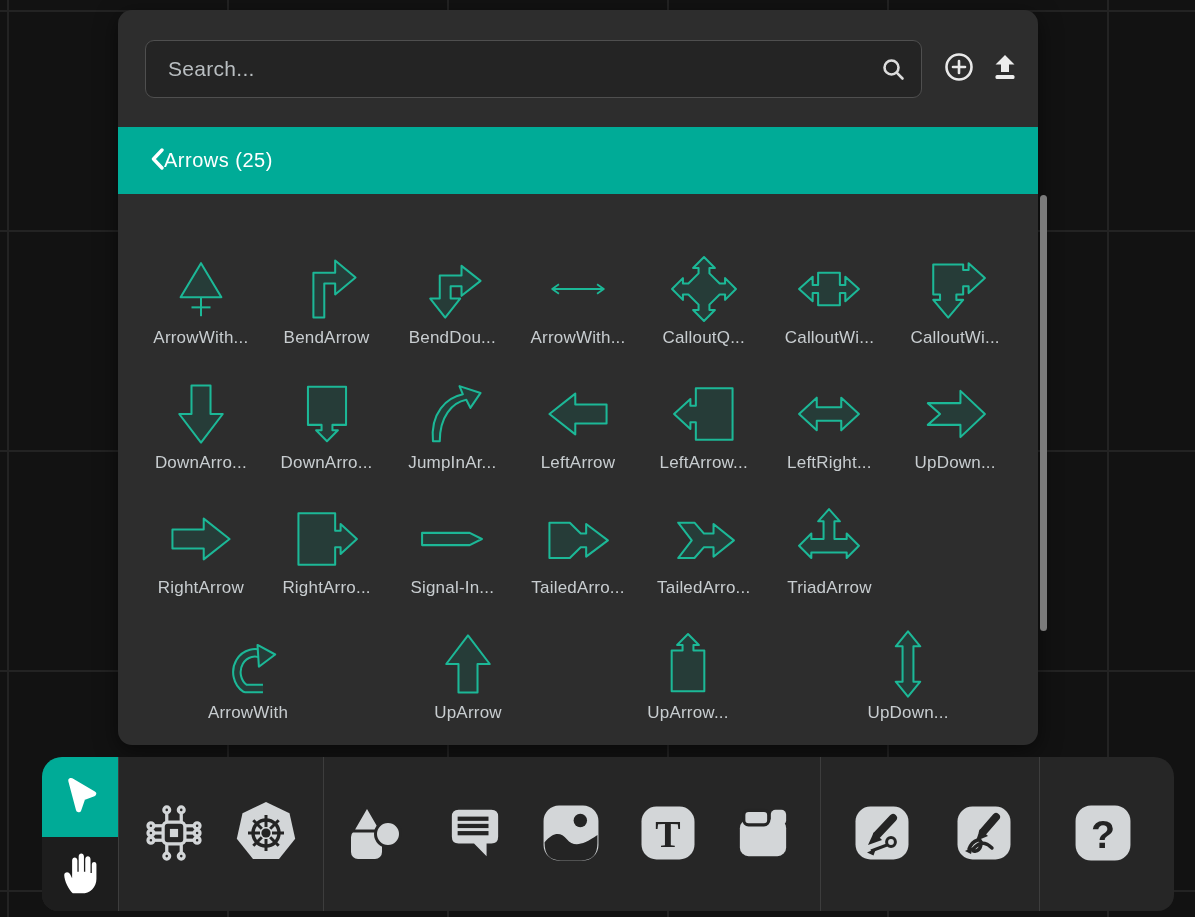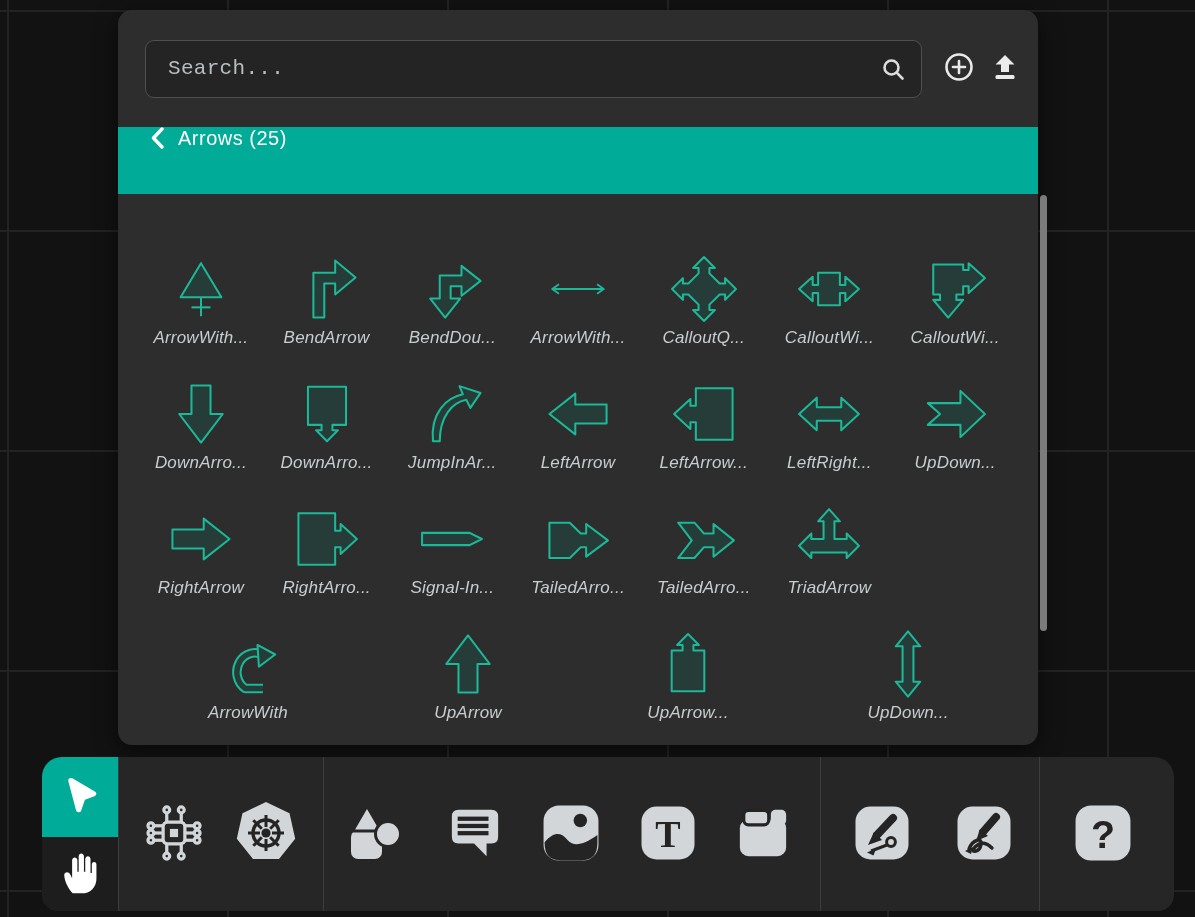--- a/index.html
+++ b/index.html
@@ -8,29 +8,29 @@
     background-image:linear-gradient(to right,#232323 2px,transparent 2px),
                      linear-gradient(to bottom,#232323 2px,transparent 2px);
     background-size:220px 220px;background-position:7px 10px;}
   
   .panel{position:absolute;left:118px;top:10px;width:920px;height:735px;
     background:#2d2d2d;border-radius:14px;box-shadow:0 6px 22px rgba(0,0,0,.5);overflow:hidden;}
   .search-row{height:117px;display:flex;align-items:center;padding:0 0 0 27px;box-sizing:border-box;}
   .search-box{position:relative;width:777px;height:58px;flex:none;}
   .search-box input{width:100%;height:100%;box-sizing:border-box;background:#242424;
     border:1px solid #4f4f4f;border-radius:9px;color:#e4e4e4;font-size:21px;
-    padding:0 52px 0 22px;outline:none;font-family:Liberation Mono, monospace;letter-spacing:.3px;}
+    padding:0 52px 0 22px;outline:none;font-family:Liberation Sans, sans-serif;letter-spacing:.3px;}
   .search-box input::placeholder{color:#b9bec1;opacity:1;}
   .search-glass{position:absolute;right:16px;top:17px;}
   .hdr-btn{width:46px;height:58px;display:flex;align-items:center;justify-content:center;
     background:none;border:none;cursor:pointer;padding:0;}
-  .cat-header{height:67px;background:#00ab97;display:flex;align-items:flex-start;padding-left:33px;gap:14px;}
+  .cat-header{height:67px;background:#00ab97;display:flex;align-items:center;padding-left:33px;}
   .cat-title{color:#ffffff;font-size:20px;letter-spacing:.5px;}
   .shape-area{padding:56px 20px 0 20px;}
-  .shape-grid{display:grid;grid-template-columns:repeat(7,1fr);font-style:italic;}
+  .shape-grid{display:grid;grid-template-columns:repeat(7,1fr);}
   .shape-grid.cols4{grid-template-columns:repeat(4,1fr);}
   .shape-cell{height:125px;display:flex;flex-direction:column;align-items:center;cursor:pointer;}
   .shape-cell .icon-box{height:78px;display:flex;align-items:center;justify-content:center;}
   .shape-cell svg{width:68px;height:68px;}
   .shape-label{font-size:17px;color:#c8cdd0;letter-spacing:.2px;white-space:nowrap;}
   .scroll-thumb{position:absolute;left:1040px;top:195px;width:7px;height:436px;
     background:#7b7b7b;border-radius:4px;}
   
   .toolbar{position:absolute;left:42px;top:757px;width:1132px;height:154px;background:#262626;
     border-radius:20px 20px 16px 16px;display:flex;align-items:stretch;}

